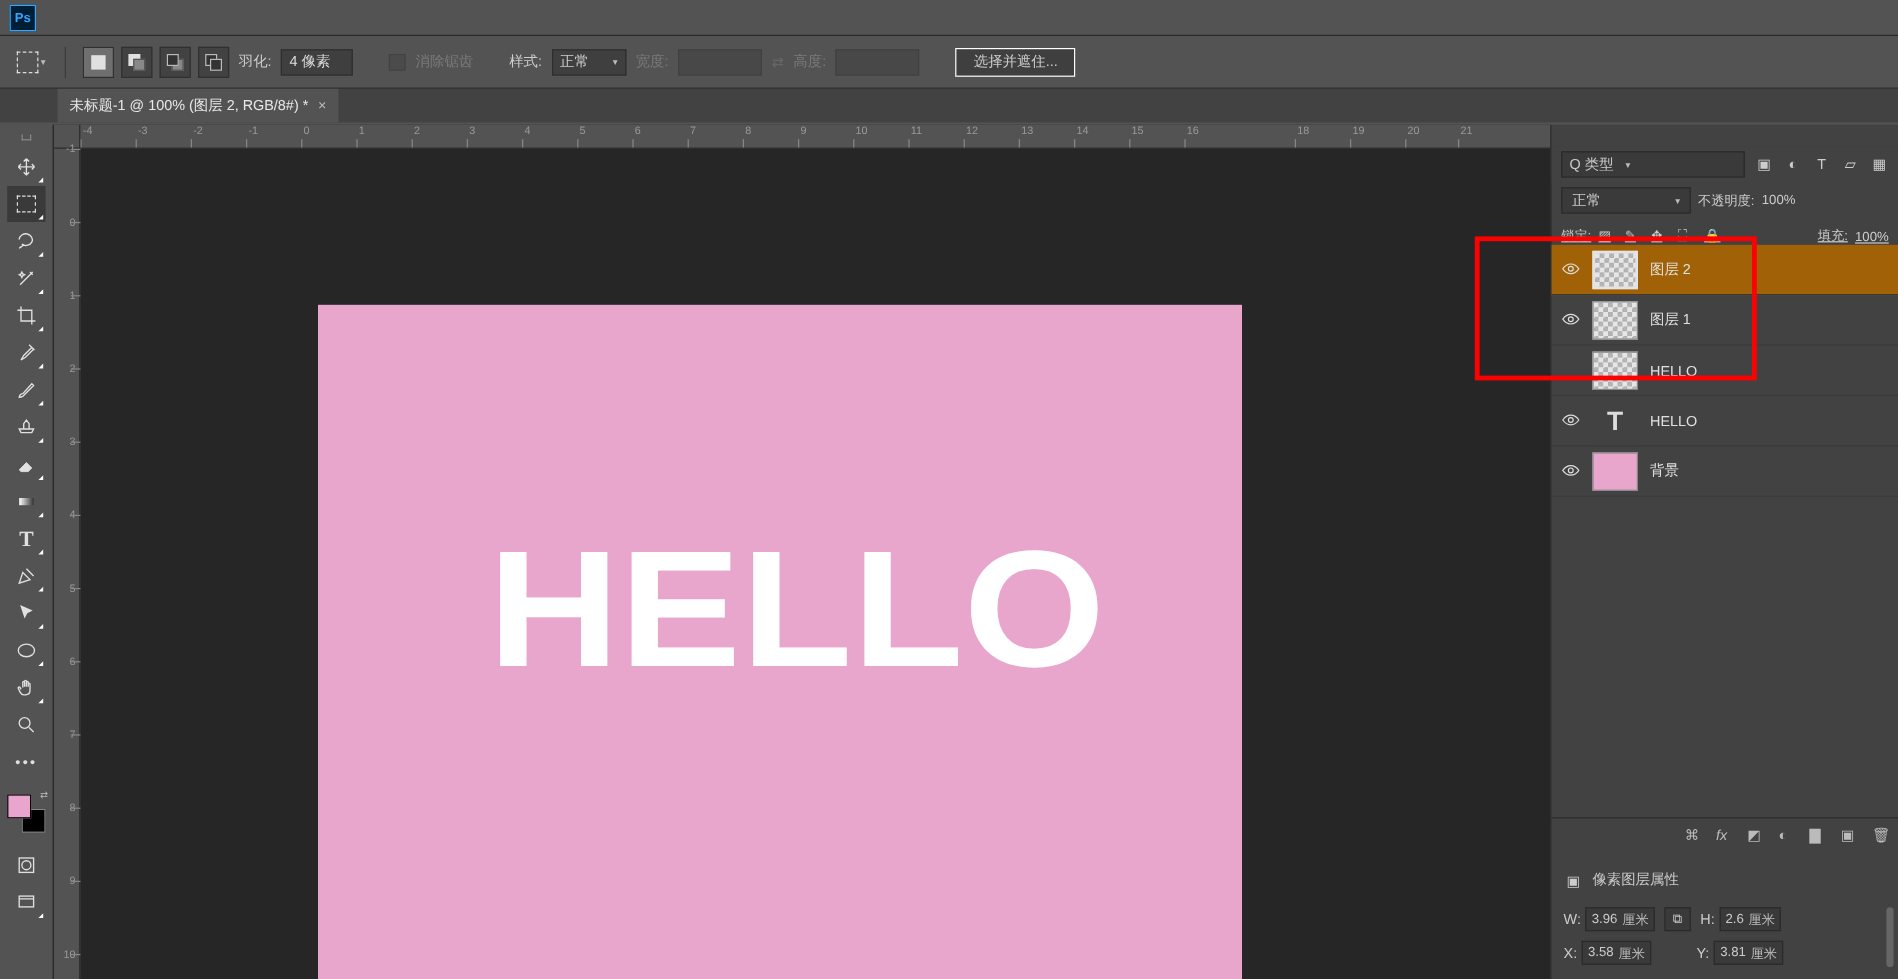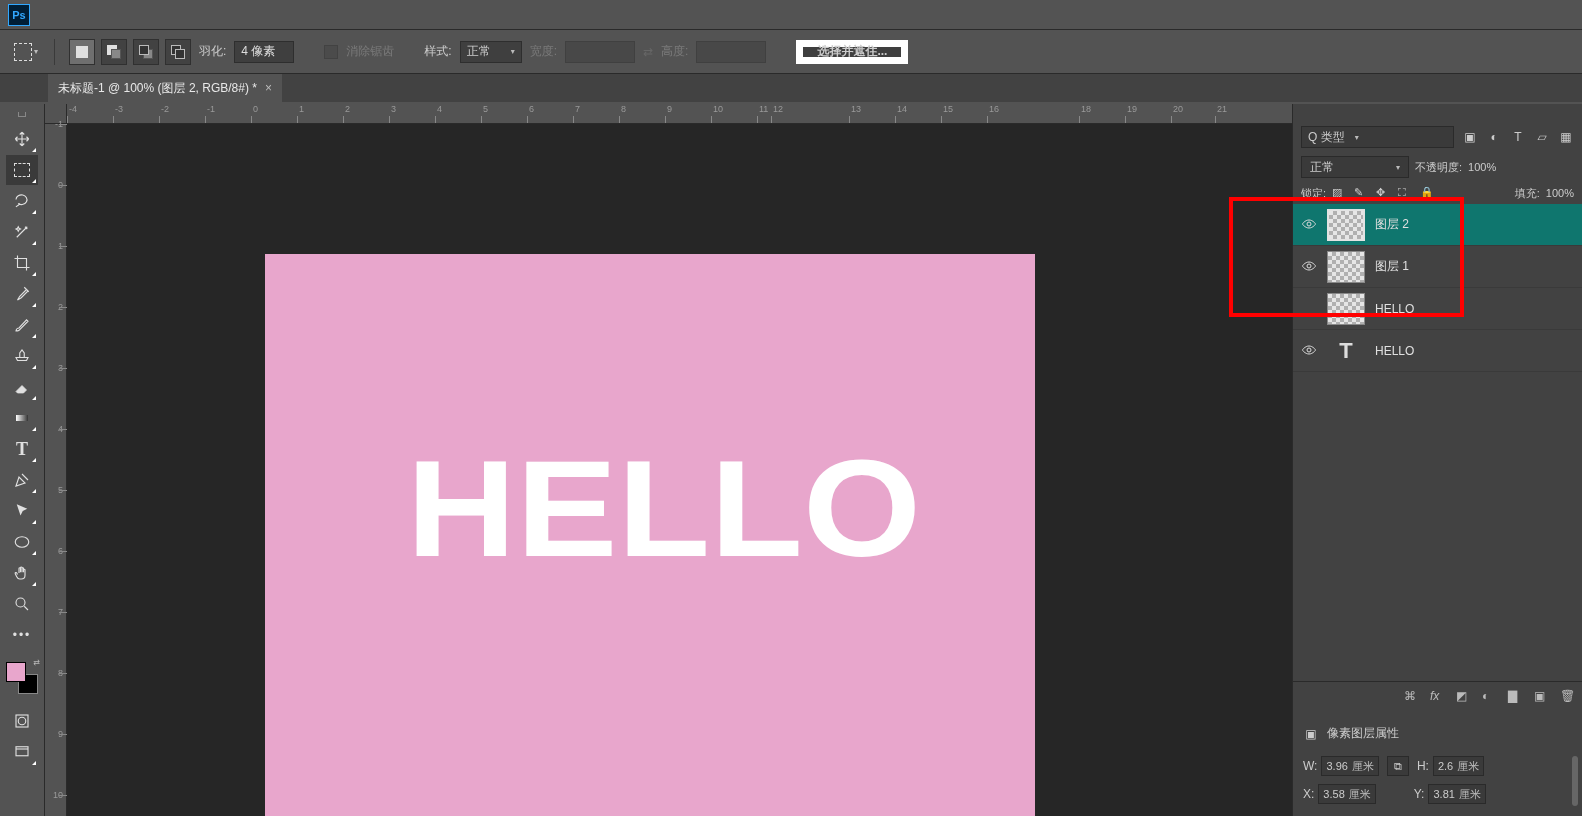--- a/index.html
+++ b/index.html
@@ -21,21 +21,21 @@
 .mode-btn.active{ background:#6f6f6f;}
 .sq{width:12px;height:12px;background:#e0e0e0;}
 .dbl-sq{position:relative;width:14px;height:14px;}
 .dbl-sq .a{position:absolute;width:10px;height:10px;background:#e0e0e0;top:0;left:0;}
 .dbl-sq .b{position:absolute;width:10px;height:10px;background:#888;bottom:0;right:0;border:1px solid #555;}
 .label { color:#ccc; }
 .label.dim { color:#7a7a7a;}
 .field { height:22px; background:#3f3f3f; border:1px solid #2e2e2e; color:#ddd; padding:0 6px; display:flex; align-items:center; min-width:60px;}
 .dropdown { height:22px; background:#3f3f3f; border:1px solid #2e2e2e; padding:0 6px; display:flex; align-items:center; gap:18px;}
 .checkbox{width:14px;height:14px;border:1px solid #333;background:#444;}
-.mask-btn{ height:24px; background:#3f3f3f; border:7px solid #ffffff; padding:0 14px; display:flex; align-items:center;font-weight:bold;}
+.mask-btn{ height:24px; background:#3f3f3f; border:1px solid #ffffff; padding:0 14px; display:flex; align-items:center;}
 
 
 .doc-tabs{ height:28px; background:#424242; display:flex; align-items:flex-end; padding-left:48px;}
 .doc-tab{ height:28px; background:#535353; padding:0 10px; display:flex; align-items:center; gap:8px; color:#e8e8e8;}
 .close-x{color:#bbb;}
 
 
 .work-area{ position:absolute; top:104px; left:0; right:0; bottom:0; display:flex;}
 
 
@@ -74,27 +74,27 @@
 .panel-body{ background:#424242; }
 
 
 .layers-panel{ flex:1; display:flex; flex-direction:column;}
 .layer-opts{ height:30px; display:flex; align-items:center; padding:0 8px; gap:8px; background:#424242;}
 .kind-select{ height:22px; background:#3a3a3a; border:1px solid #2a2a2a; padding:0 6px; display:flex; align-items:center; gap:8px; flex:1;}
 .mini-icon{width:16px;height:16px;display:flex;align-items:center;justify-content:center;color:#ccc;}
 .layer-icons-row{display:flex;gap:8px;}
 .blend-row{ height:30px; display:flex; align-items:center; padding:0 8px; gap:6px;}
 .blend-select{ height:22px; background:#3a3a3a; border:1px solid #2a2a2a; padding:0 8px; display:flex; align-items:center; gap:60px;}
-.lock-row{ height:22px; display:flex; align-items:center; padding:0 8px; gap:6px; font-size:11px; position:relative;}
+.lock-row{ height:22px; display:flex; align-items:flex-end; padding:0 8px; gap:6px; font-size:11px; position:relative;text-decoration:underline;}
 .lock-icons{display:flex; gap:8px;}
 .lock-ic{width:14px;height:14px;}
 
 .layer-list{ flex:1; background:#424242; position:relative;}
 .layer-row{ height:42px; display:flex; align-items:center; padding:0 8px; gap:10px; border-bottom:1px solid #3a3a3a;}
-.layer-row.selected{ background:#0f766e;}
+.layer-row.selected{ background:#a16207;}
 .eye{ width:16px; text-align:center; color:#ddd; font-size:14px;}
 .thumb{ width:38px; height:32px; background:#fff; border:1px solid #888; display:flex; align-items:center; justify-content:center; overflow:hidden;}
 .thumb.checker{ background-image:linear-gradient(45deg,#b0b0b0 25%,transparent 25%),linear-gradient(-45deg,#b0b0b0 25%,transparent 25%),linear-gradient(45deg,transparent 75%,#b0b0b0 75%),linear-gradient(-45deg,transparent 75%,#b0b0b0 75%); background-size:8px 8px; background-position:0 0,0 4px,4px -4px,-4px 0; background-color:#e6e6e6;}
 .thumb.pink{ background:#e8a6cc;}
 .thumb.type{background:#424242;border:none;}
 .thumb.type .T{font-size:22px;font-weight:bold;color:#ddd;}
 .thumb.sel{border:2px solid #e3e3e3;}
 .layer-name{color:#e0e0e0;}
 .red-box{ position:absolute; border:4px solid #ff0000; pointer-events:none; z-index:5;}
 
@@ -347,21 +347,21 @@
         </div>
         <div class="tick-h" style="left: 598px;">
           <span>9</span>
         </div>
         <div class="tick-h" style="left: 644px;">
           <span>10</span>
         </div>
         <div class="tick-h" style="left: 690px;">
           <span>11</span>
         </div>
-        <div class="tick-h" style="left: 704px; text-align: right;">
+        <div class="tick-h" style="left: 736px; text-align: right;">
           <span>12</span>
         </div>
         <div class="tick-h" style="left: 782px;">
           <span>13</span>
         </div>
         <div class="tick-h" style="left: 828px;">
           <span>14</span>
         </div>
         <div class="tick-h" style="left: 874px;">
           <span>15</span>
@@ -495,20 +495,28 @@
           <div class="layer-row">
             <div class="eye"><svg width="16" height="12" viewBox="0 0 24 16" fill="none" stroke="#ddd" stroke-width="1.5">
                 <path d="M2 8s4-6 10-6 10 6 10 6-4 6-10 6S2 8 2 8z"></path>
                 <circle cx="12" cy="8" r="3"></circle>
               </svg></div>
             <div class="thumb type">
               <span class="T">T</span>
             </div>
             <div class="layer-name">HELLO</div>
           </div>
+          <div class="layer-row">
+            <div class="eye"><svg width="16" height="12" viewBox="0 0 24 16" fill="none" stroke="#ddd" stroke-width="1.5">
+                <path d="M2 8s4-6 10-6 10 6 10 6-4 6-10 6S2 8 2 8z"></path>
+                <circle cx="12" cy="8" r="3"></circle>
+              </svg></div>
+            <div class="thumb pink"></div>
+            <div class="layer-name">背景</div>
+          </div>
         </div>
 
       <div class="layer-footer">
         <div class="foot-ic">⌘</div>
         <div class="foot-ic"><i>fx</i></div>
         <div class="foot-ic">◩</div>
         <div class="foot-ic">◐</div>
         <div class="foot-ic">▇</div>
         <div class="foot-ic">▣</div>
         <div class="foot-ic">🗑</div>

